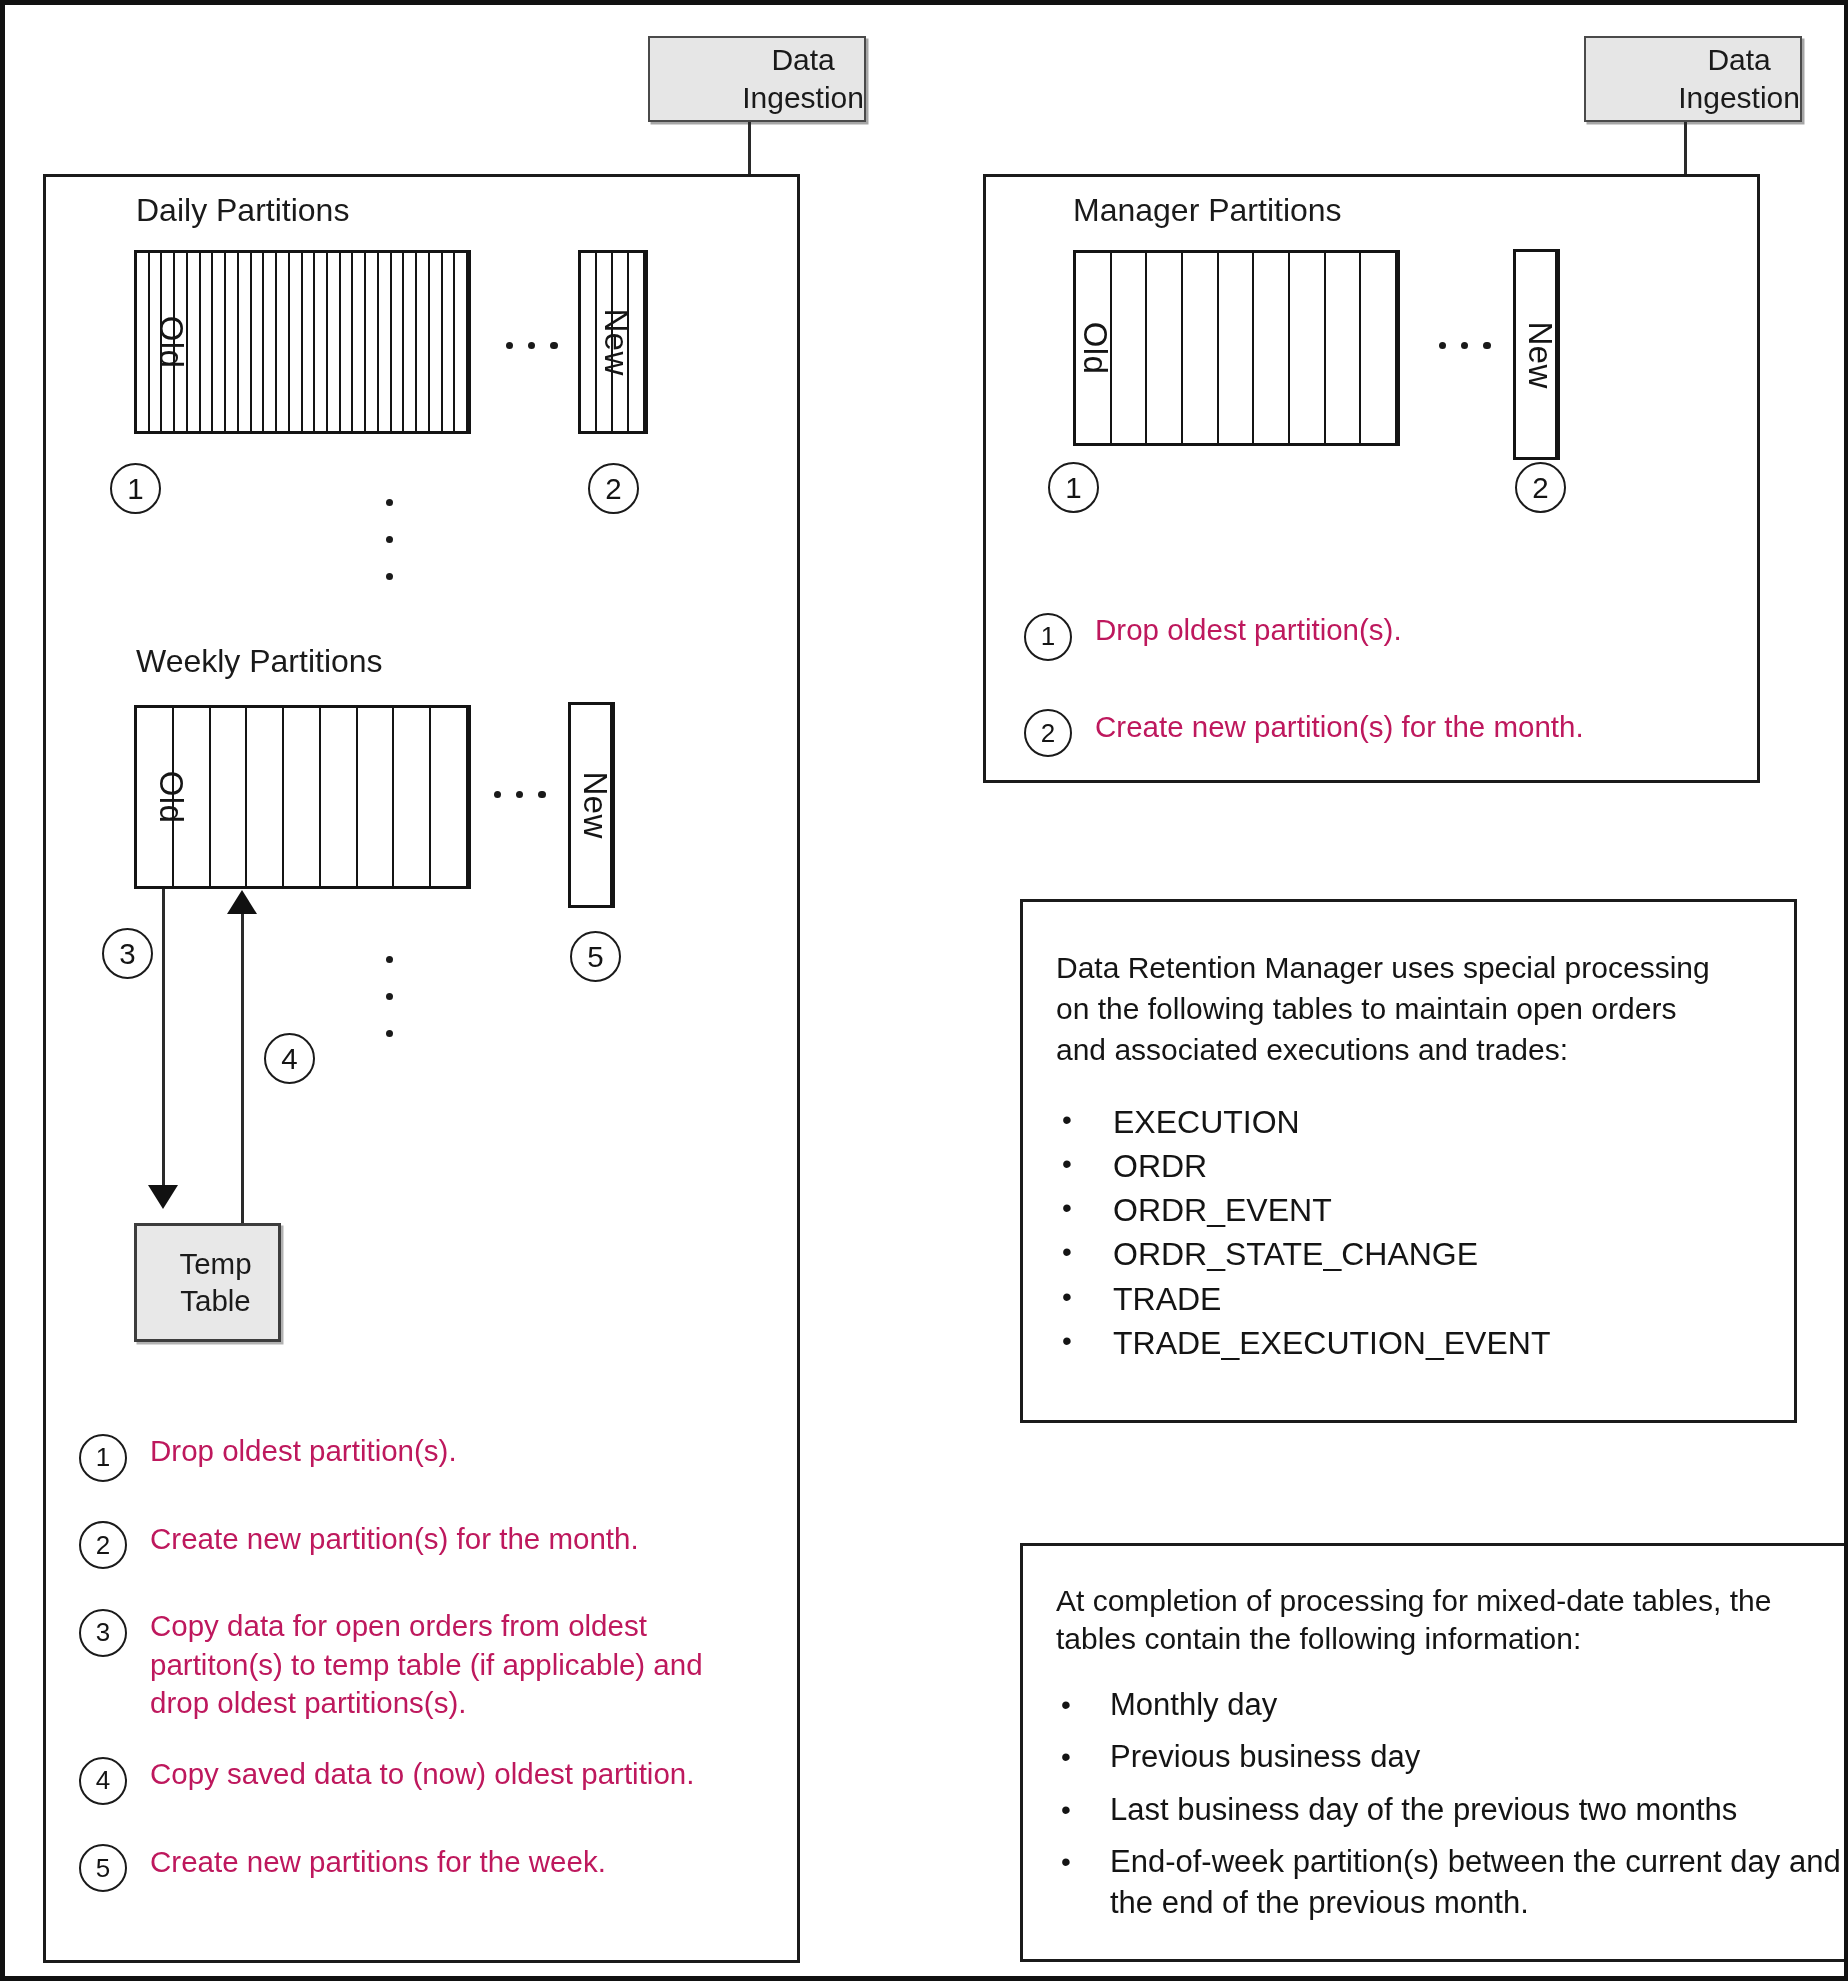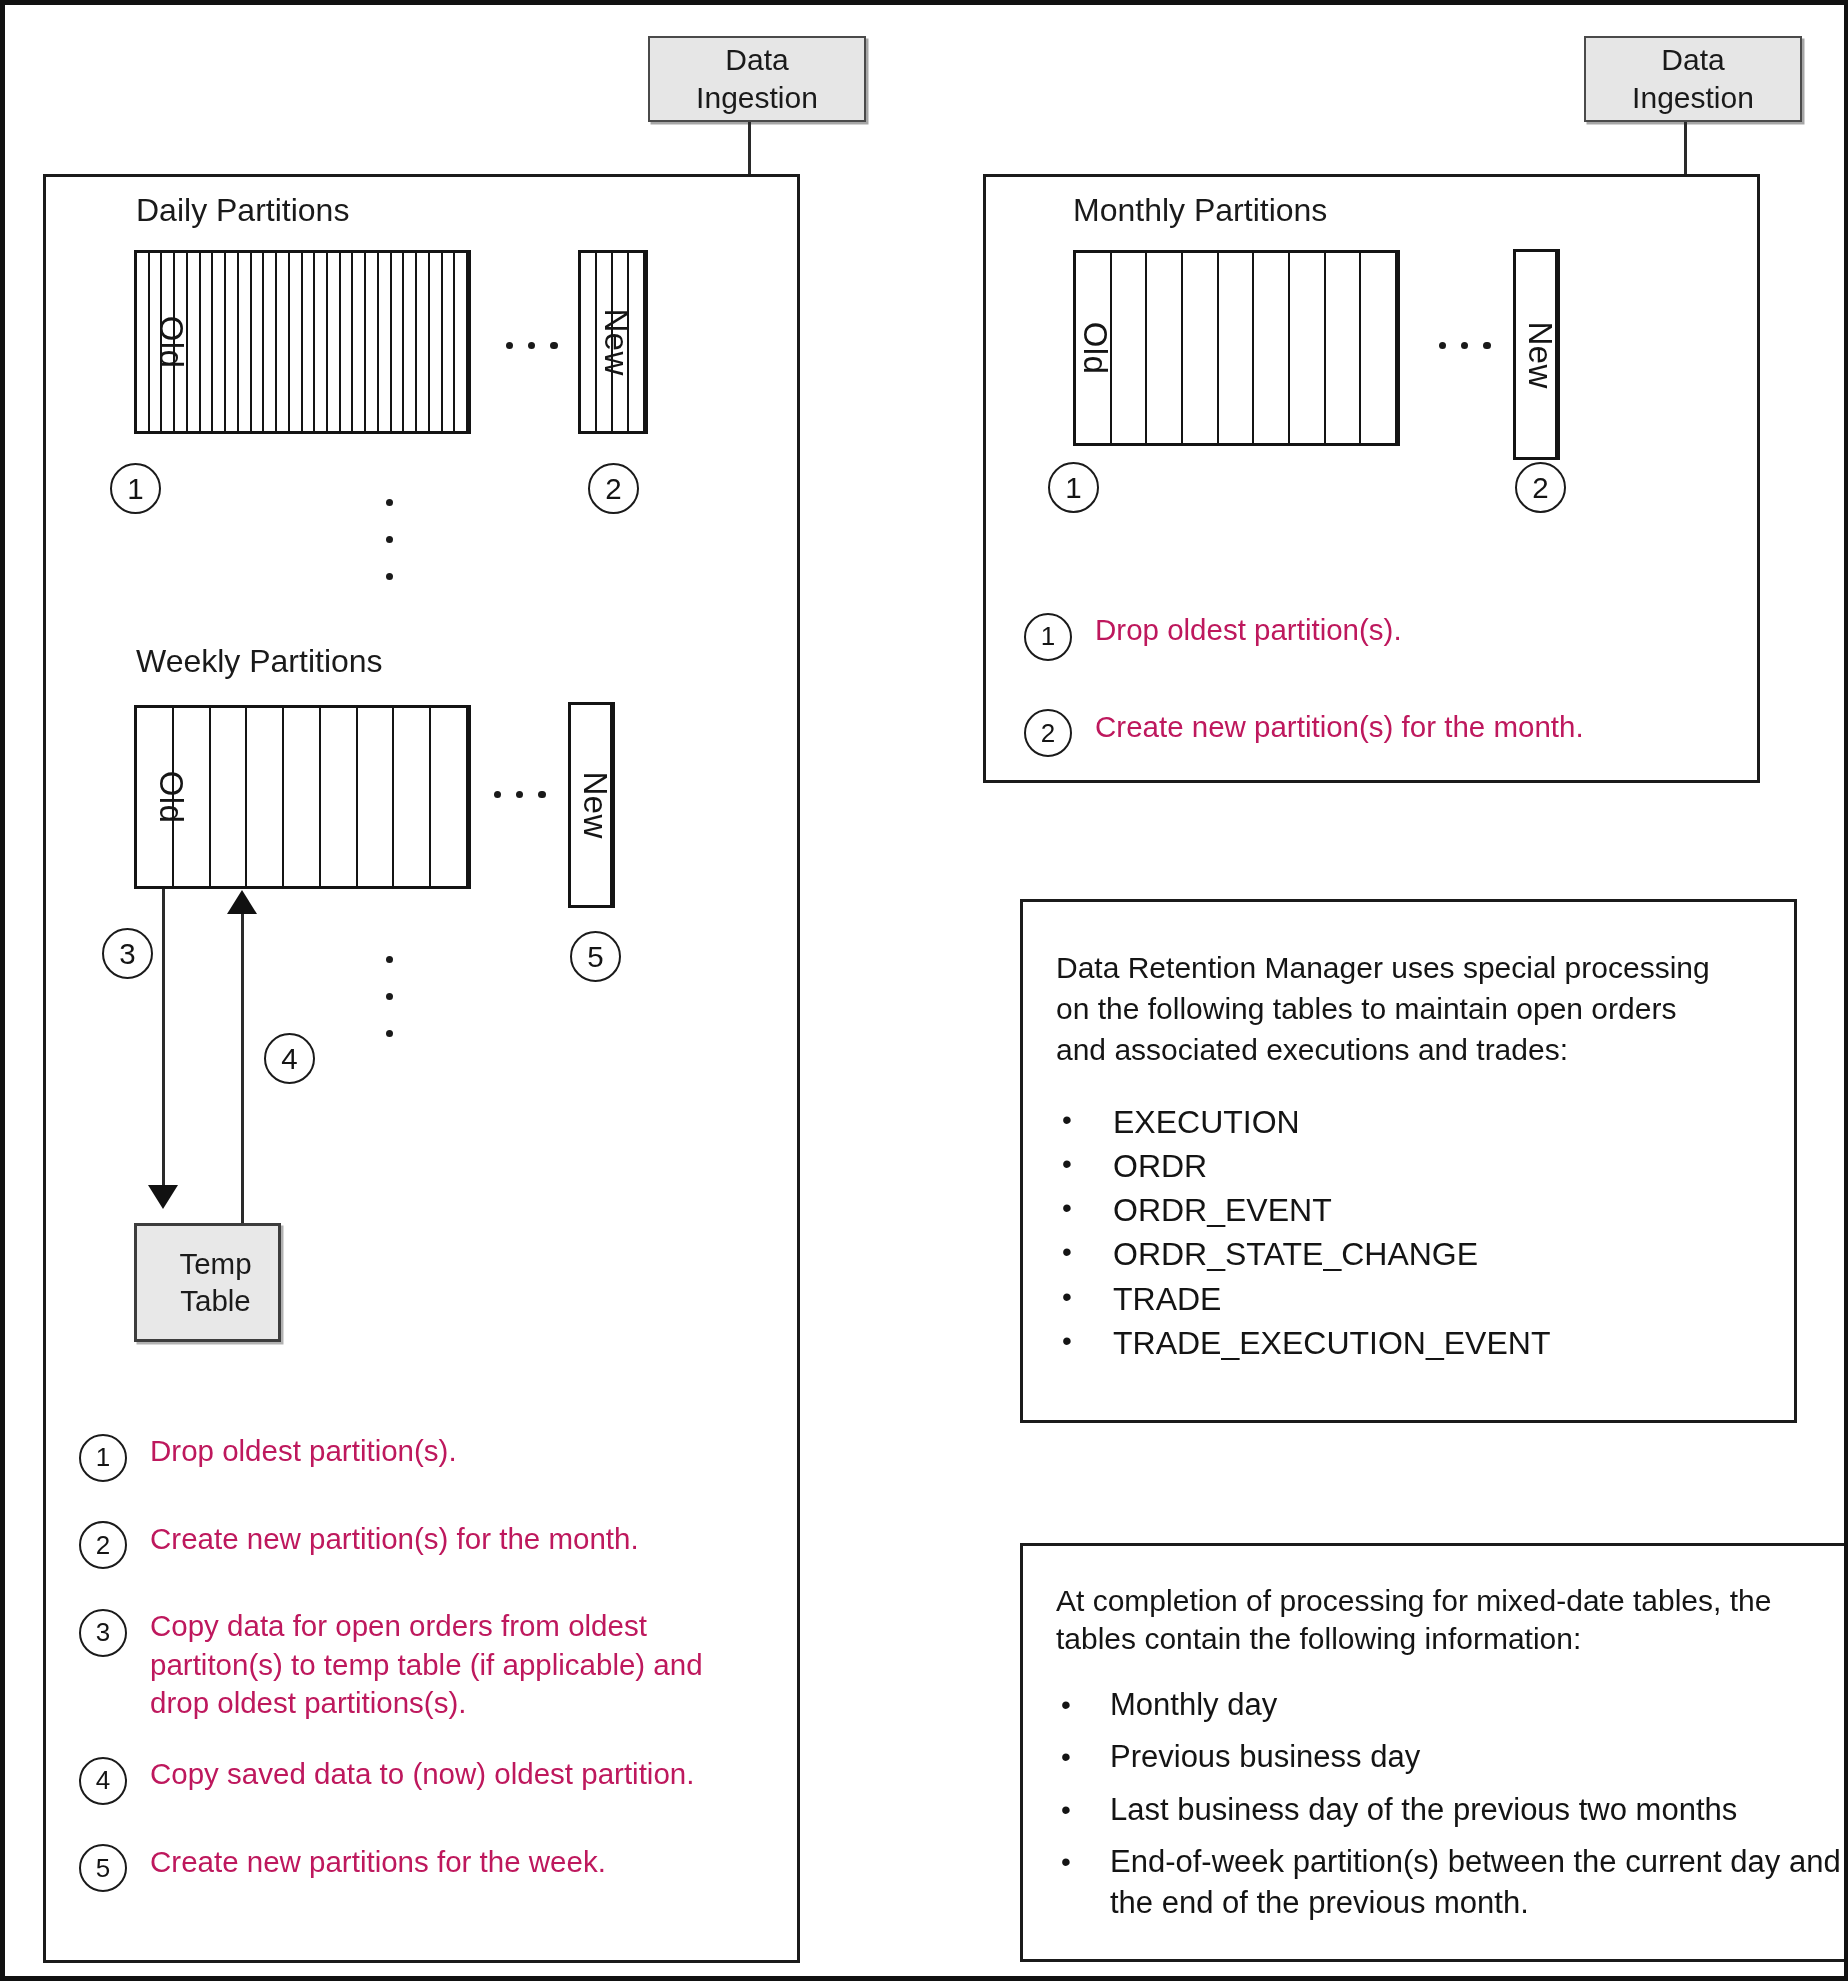--- a/index.html
+++ b/index.html
@@ -8,21 +8,21 @@
     position:relative;width:1849px;height:1981px;background:#ffffff;
     border:5.7px solid #111;box-sizing:border-box;overflow:hidden;
   }
   #canvas{position:absolute;inset:0;}
   .abs{position:absolute;box-sizing:border-box;}
 
   
   .ingest{
     background:#e6e6e6;border:2.5px solid #4a4a4a;
     box-shadow:2.5px 2.5px 0 rgba(0,0,0,.35);
-    display:flex;align-items:center;justify-content:center;
+    display:flex;align-items:center;justify-content:flex-end;
     text-align:center;font-size:30px;color:#1a1a1a;line-height:1.28;
   }
 
   
   .panel{border:3.3px solid #1b1b1b;background:#fff;}
 
   
   .caption{font-size:32px;color:#1a1a1a;white-space:nowrap;}
 
   
@@ -246,21 +246,21 @@
       <span style="white-space:pre-line;">Data
 Ingestion</span>
     </div>
 
     <div class="abs vline" style="left:1679px;top:117px;width:3.3px;height:224px;"></div>
     <div class="abs hline" style="left:1547px;top:339px;width:136px;height:3.3px;"></div>
     <div class="abs arrow-l" style="left:1524px;top:325px;"></div>
 
     <div class="abs panel" style="left:978px;top:169px;width:777px;height:609px;"></div>
 
-    <div class="abs caption" style="left:1068px;top:187px;">Monthly Partitions</div>
+    <div class="abs caption" style="left:1068px;top:187px;">Manager Partitions</div>
 
     <div class="abs strip" id="monthly-old-strip" style="left:1068px;top:245px;width:327px;height:196px;">
       <div class="cell"></div>
         <div class="cell"></div>
         <div class="cell"></div>
         <div class="cell"></div>
         <div class="cell"></div>
         <div class="cell"></div>
         <div class="cell"></div>
         <div class="cell"></div>

